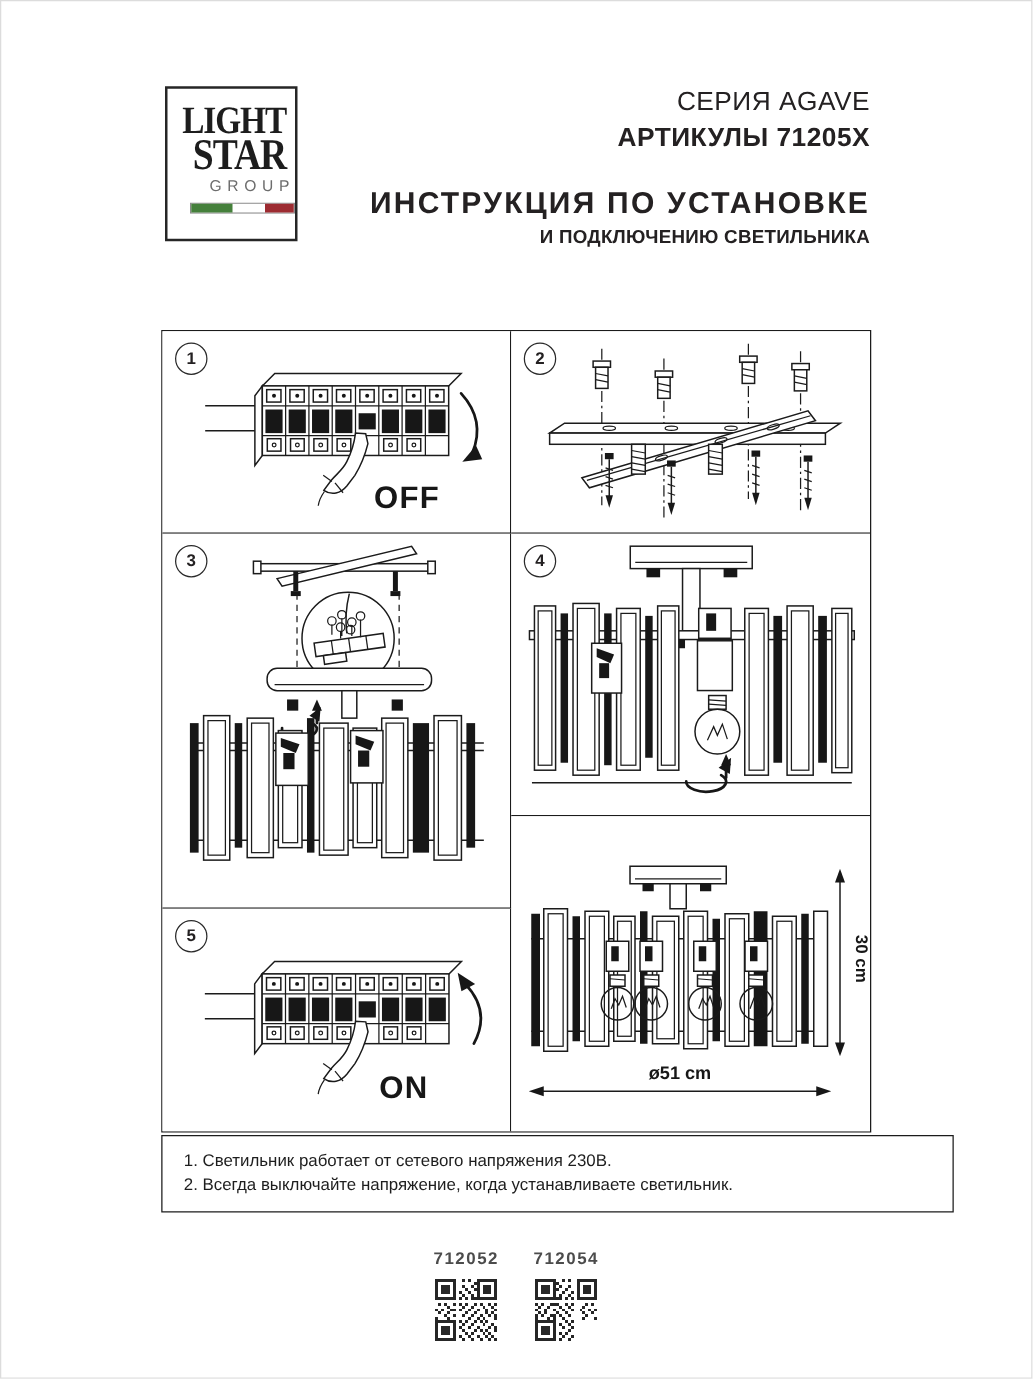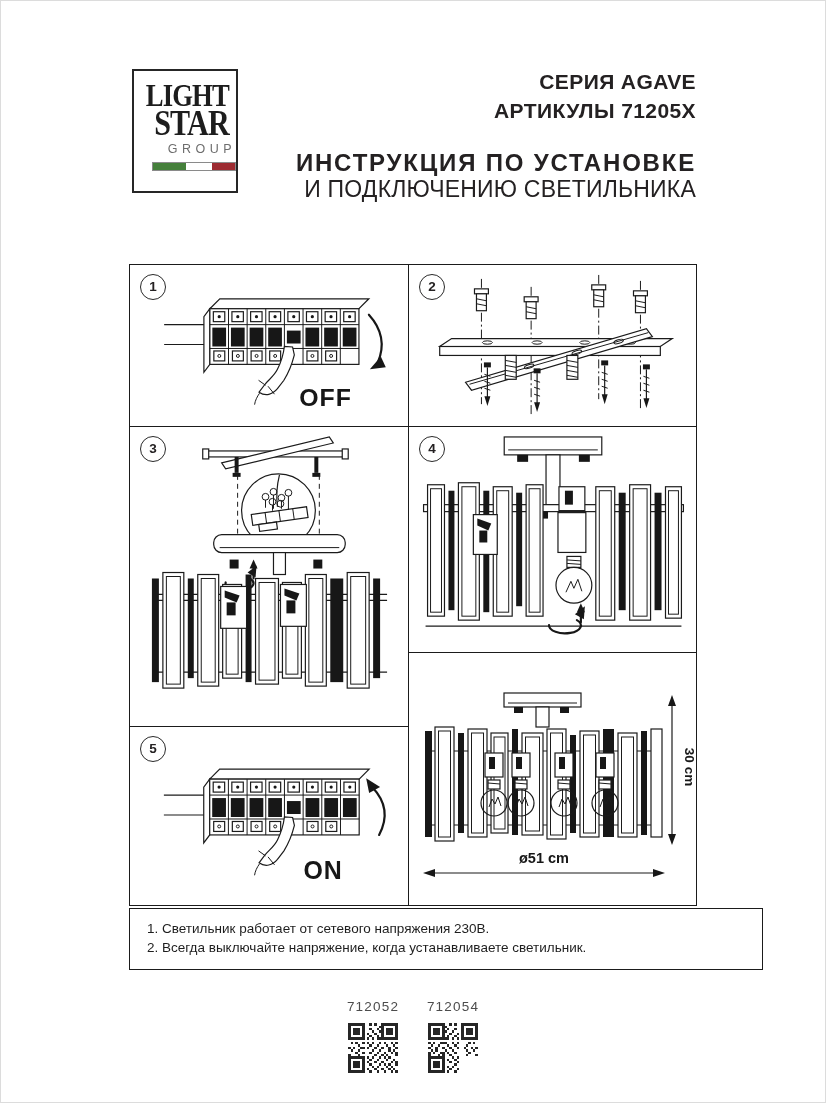--- a/index.html
+++ b/index.html
@@ -11,24 +11,24 @@
   
   .logo-box{position:absolute;left:131px;top:68px;width:106px;height:124px;
     border:2px solid #262626;box-sizing:border-box;text-align:right;background:#fff;}
   .logo-light{display:block;margin-top:12px;font-family:"Liberation Serif",serif;font-weight:bold;
     font-size:31px;line-height:26px;letter-spacing:-1px;color:#1d1d1d;transform:scaleX(.86);}
   .logo-star{display:block;font-family:"Liberation Serif",serif;font-weight:bold;
     font-size:35px;line-height:30px;letter-spacing:-1px;color:#1d1d1d;transform:scaleX(.86);}
   .logo-group{display:block;margin-top:3px;font-size:12.5px;letter-spacing:4.5px;text-indent:3px;color:#6d6d6d;}
   .logo-flag{margin-top:6px;}
   .title-block{position:absolute;right:129px;top:66px;text-align:right;}
-  .title-series{font-size:21px;font-weight:bold;line-height:29px;letter-spacing:.4px;}
+  .title-series{font-size:21px;font-weight:normal;line-height:29px;letter-spacing:.4px;}
   .title-articles{font-size:21px;font-weight:bold;line-height:29px;letter-spacing:.4px;}
   .title-instr1{font-size:24px;font-weight:bold;line-height:27px;letter-spacing:1.8px;margin-top:24px;}
-  .title-instr2{font-size:23px;font-weight:normal;line-height:27px;letter-spacing:.2px;margin-left:37px;}
+  .title-instr2{font-size:15px;font-weight:bold;line-height:27px;letter-spacing:.2px;margin-left:37px;}
   
   .grid{position:absolute;left:128px;top:263px;width:568px;height:642px;border:1px solid #1b1b1b;box-sizing:border-box;}
   .panel{position:absolute;box-sizing:border-box;background:#fff;}
   .p1{left:0;top:0;width:279px;height:162px;border-right:1px solid #1b1b1b;border-bottom:1px solid #1b1b1b;}
   .p2{left:279px;top:0;width:287px;height:162px;border-bottom:1px solid #1b1b1b;}
   .p3{left:0;top:162px;width:279px;height:300px;border-right:1px solid #1b1b1b;border-bottom:1px solid #1b1b1b;}
   .p4{left:279px;top:162px;width:287px;height:226px;border-bottom:1px solid #1b1b1b;}
   .p5{left:0;top:462px;width:279px;height:178px;border-right:1px solid #1b1b1b;}
   .p6{left:279px;top:388px;width:287px;height:252px;}
   .panel svg.draw{position:absolute;left:0;top:0;width:100%;height:100%;}
@@ -45,21 +45,21 @@
   .sdd{stroke:#1b1b1b;stroke-width:1;fill:none;stroke-dasharray:9 3 2 3;}
   svg text{font-family:"Liberation Sans",sans-serif;fill:#171717;font-weight:bold;}
   .action-txt{font-size:25px;letter-spacing:1px;}
   .dim-txt{font-size:13.5px;}
   
   .notes{position:absolute;left:128px;top:907px;width:634px;height:62px;border:1px solid #1b1b1b;
     box-sizing:border-box;padding:10px 0 0 17px;font-size:13.5px;line-height:19px;color:#1e1e1e;}
   
   .footer{position:absolute;left:128px;top:998px;width:568px;display:flex;justify-content:center;gap:26px;}
   .art-col{width:54px;text-align:center;}
-  .art-num{font-size:13.5px;font-weight:normal;letter-spacing:1.2px;color:#4c4c4c;margin-bottom:8px;}
+  .art-num{font-size:13.5px;font-weight:bold;letter-spacing:1.2px;color:#4c4c4c;margin-bottom:8px;}
   .qr{shape-rendering:crispEdges;}
 </style>
 </head>
 <body>
 
 <svg width="0" height="0" style="position:absolute">
   <defs>
     <g id="breaker-unit">
       <polygon class="sw" points="80,44 90,34 240,34 230,44"></polygon>
       <polygon class="sw" points="80,44 74,52 74,108 80,100"></polygon>

